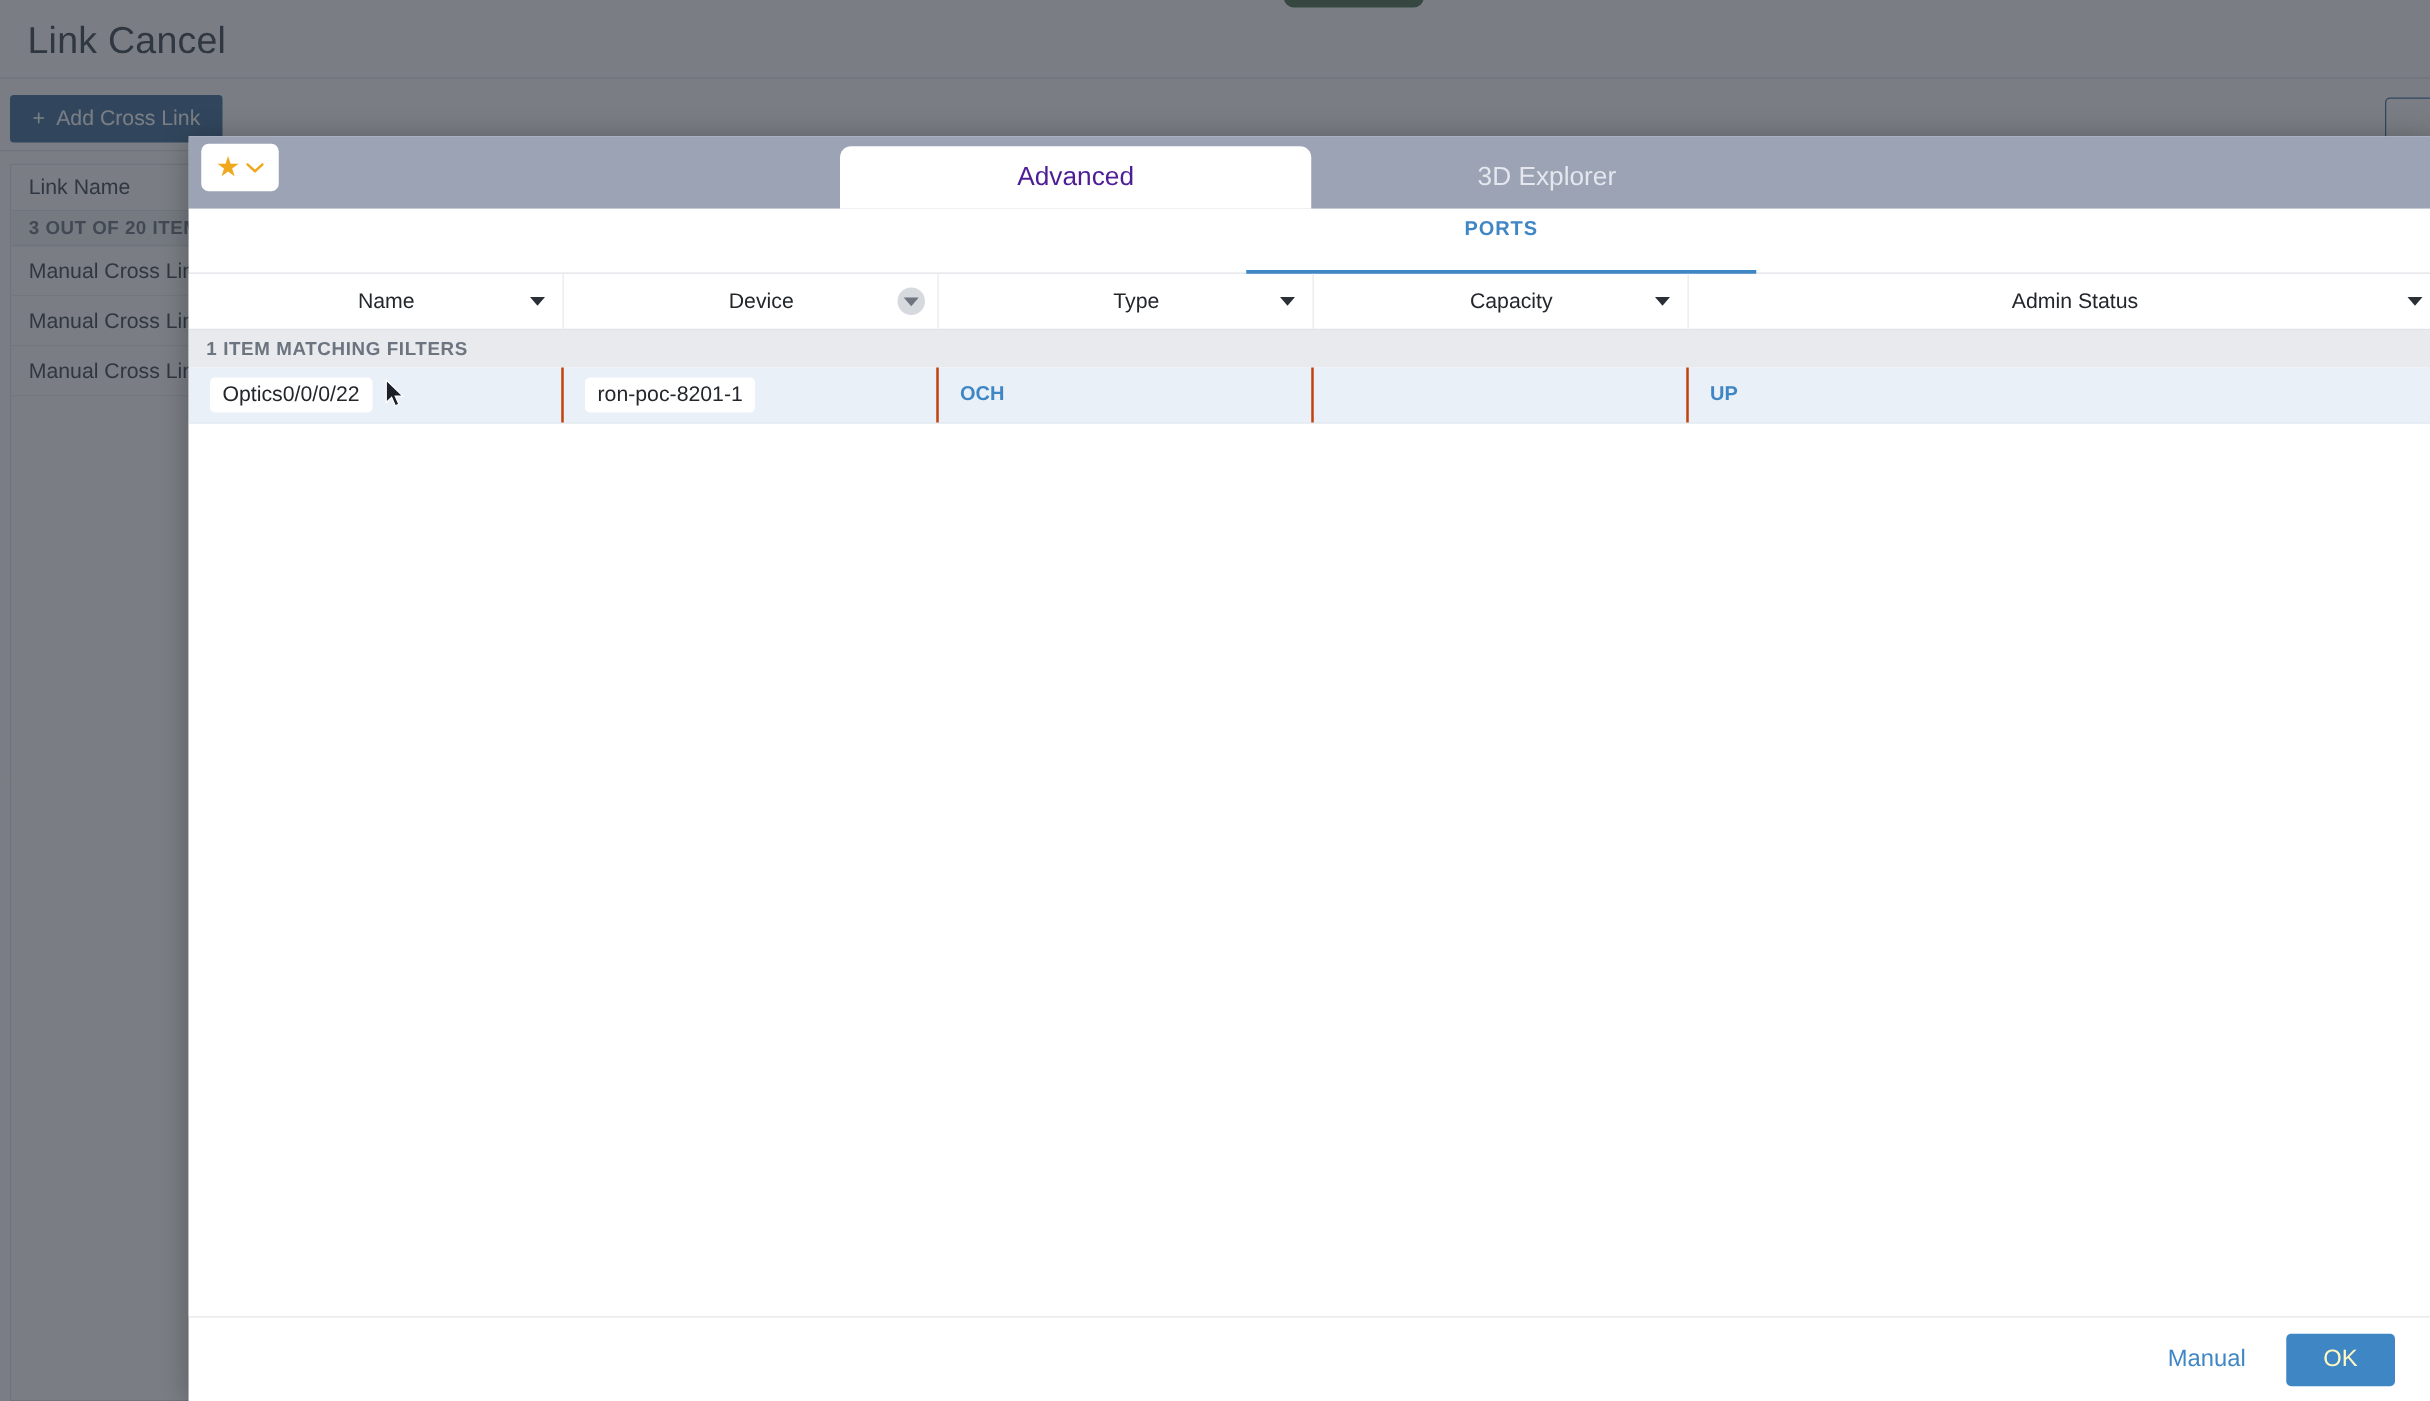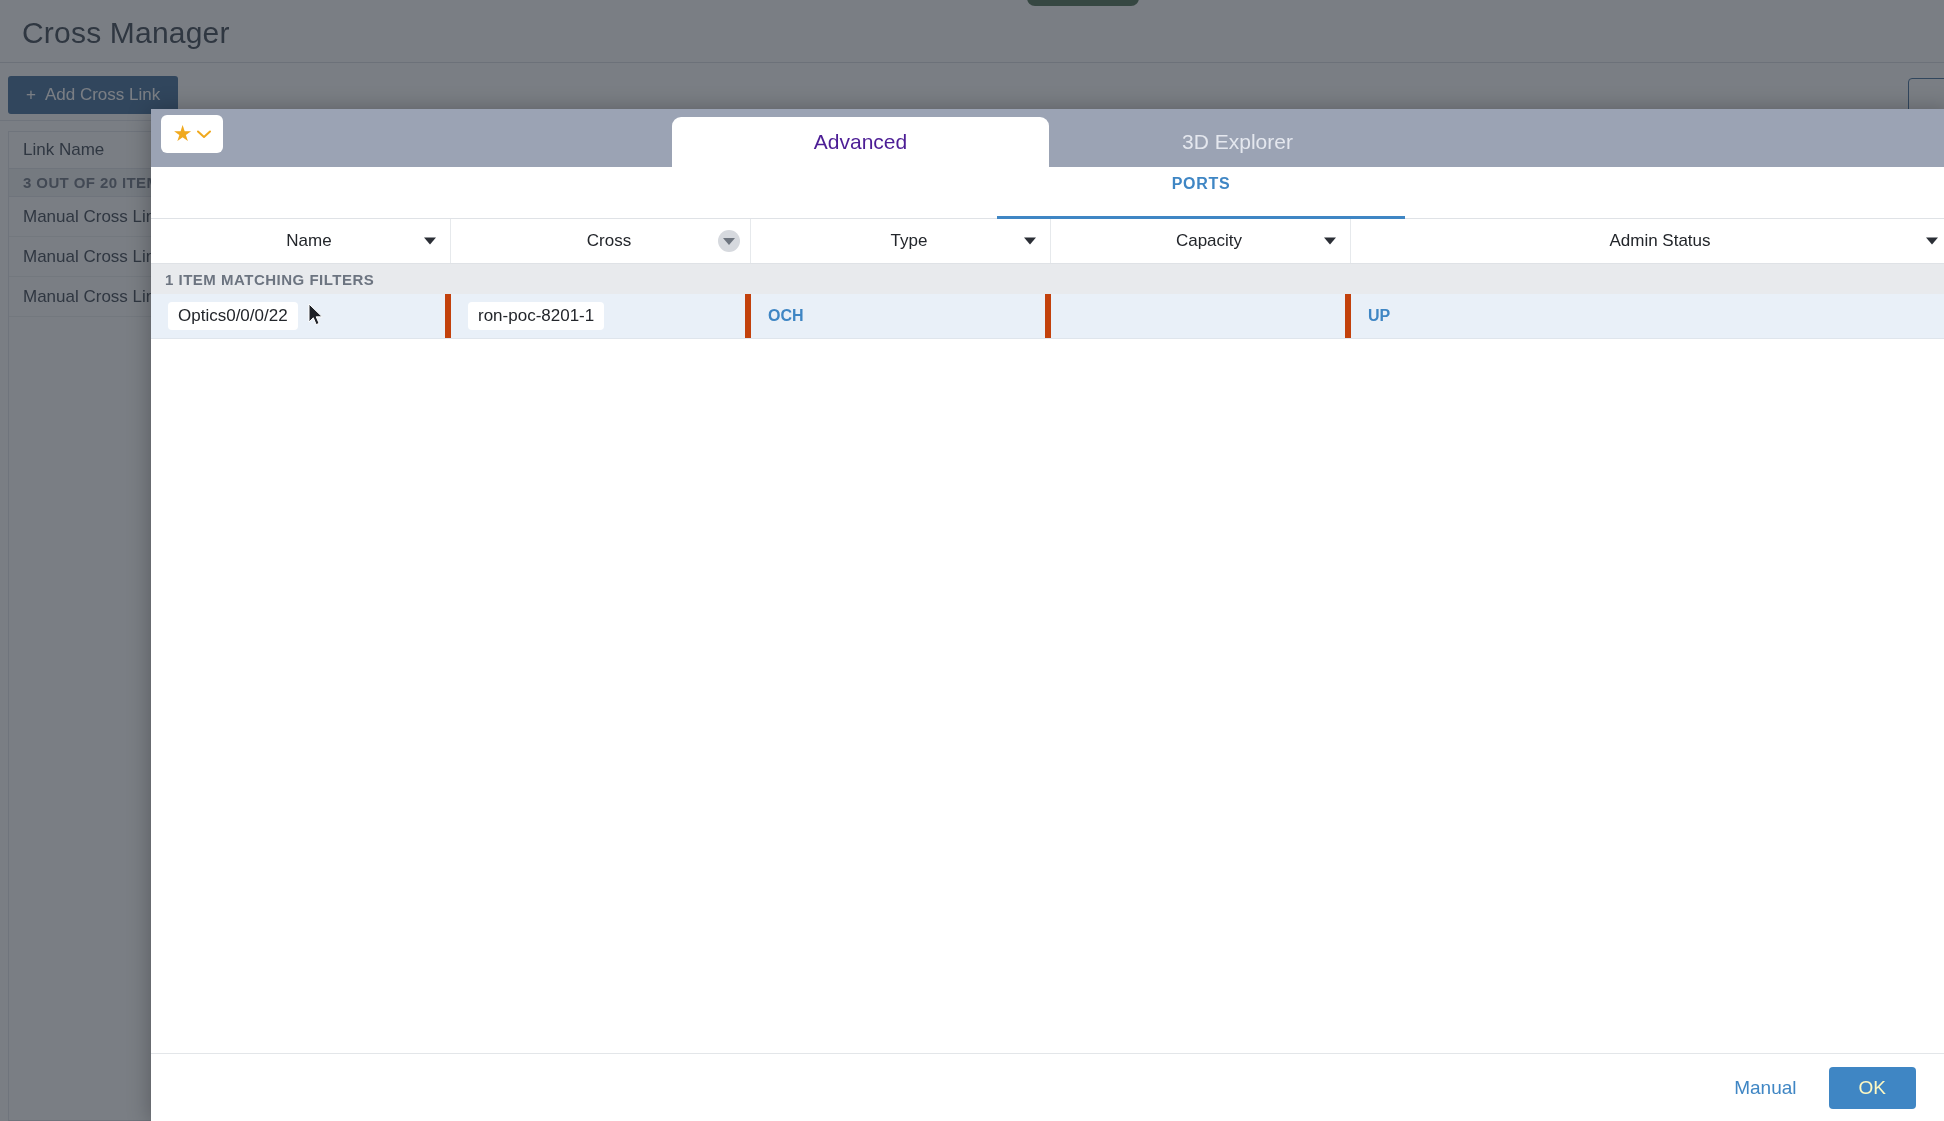--- a/index.html
+++ b/index.html
@@ -168,21 +168,21 @@
     font-size: 15px; font-weight: 700; color: #6c7480; letter-spacing: .5px;
     background: #e8eaed; flex: none;
   }
   .grow {
     display: flex; height: 45px; align-items: center;
     background: #e9f0f8; border-bottom: 1px solid #dfe5ec; flex: none;
   }
   .gc {
     display: flex; align-items: center; height: 100%;
     padding-left: 17px; font-size: 17px;
-    border-right: 6px solid #c2410c;
+    border-right: 2px solid #c2410c;
   }
   .gc:last-child { border-right: none; }
   .chip {
     background: #ffffff; border-radius: 4px;
     padding: 5px 10px; font-size: 17px; color: #23262b; line-height: 1.1;
   }
   .linktext { color: #3f86c4; font-weight: 700; font-size: 16px; }
   #grid-body-fill { flex: 1; background: #ffffff; }
 
   
@@ -207,21 +207,21 @@
     font-family: inherit; cursor: pointer; padding: 10px 30px;
     border-radius: 4px;
   }
 </style>
 </head>
 <body>
 
 <div id="bg-page">
 
   <div id="bg-header">
-    <div id="bg-title">Cross Manager</div>
+    <div id="bg-title">Link Cancel</div>
   </div>
 
   <div id="bg-greenpill"></div>
 
   <div id="bg-toolbar"></div>
 
   <button id="add-cross-link">
     <span>+</span>
     <span>Add Cross Link</span>
   </button>
@@ -263,21 +263,21 @@
   </div>
 
   <div id="grid">
 
     <div id="grid-head">
       <div class="gh" id="col-name">
         <span>Name</span>
         <span class="caret"></span>
       </div>
       <div class="gh" id="col-device">
-        <span>Cross</span>
+        <span>Device</span>
         <span class="caret filtered"></span>
       </div>
       <div class="gh" id="col-type">
         <span>Type</span>
         <span class="caret"></span>
       </div>
       <div class="gh" id="col-capacity">
         <span>Capacity</span>
         <span class="caret"></span>
       </div>

